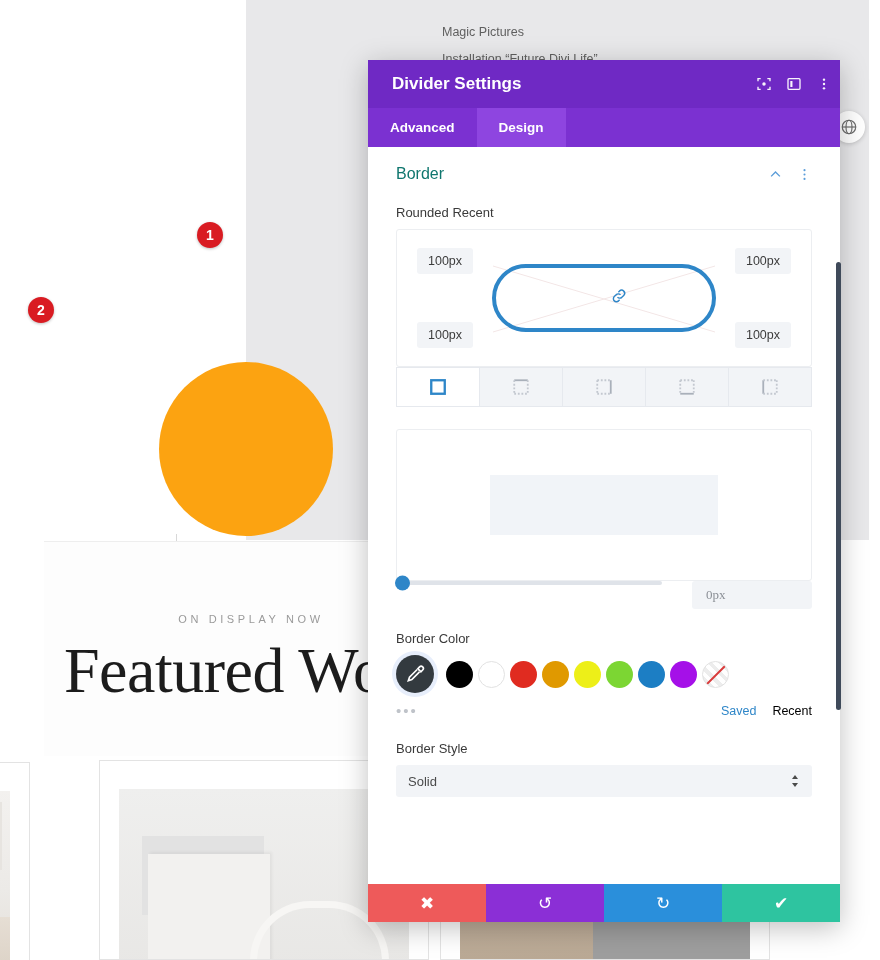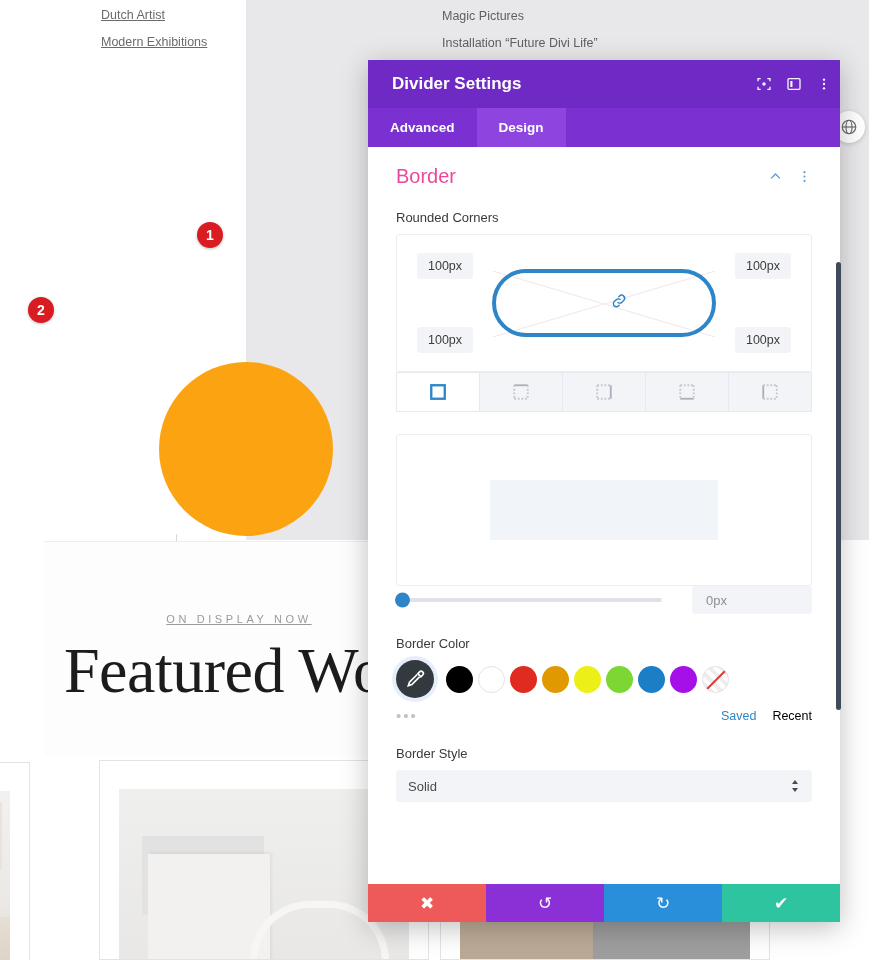--- a/index.html
+++ b/index.html
@@ -26,46 +26,45 @@
     background: #ffffff;
   }
 
   .bg-links {
     position: absolute; left: 101px; top: 2px;
     font-size: 12.5px; color: #6b6b6b; line-height: 27px;
   }
   .bg-links div { text-decoration: underline; }
 
   .bg-captions {
-    position: absolute; left: 442px; top: 3px;
+    position: absolute; left: 442px; top: 19px;
     font-size: 12.5px; color: #5f5f5f; line-height: 27px;
   }
 
   .orange-circle {
     position: absolute;
     left: 159px; top: 362px; width: 174px; height: 174px;
     border-radius: 50%; background: #FCA311;
   }
 
   .hero-block {
     position: absolute; left: 44px; top: 541px;
     width: 380px; height: 215px;
     background: #fdfdfd;
     border-top: 1px solid #eeeeee;
   }
   .hero-tick {
     position: absolute; left: 176px; top: 534px;
     width: 1px; height: 22px; background: #d8d8d8;
   }
   .eyebrow {
-    position: absolute; left: 0; top: 71px; width: 390px;
+    position: absolute; left: 12px; top: 71px; width: 390px;
     text-align: center;
     font-size: 11px; letter-spacing: 3.6px; color: #9a9a9a;
     font-family: "Liberation Sans", sans-serif;
-    text-decoration: underline;
   }
   .hero-title {
     position: absolute; left: 20px; top: 92px;
     font-family: "Liberation Serif", serif;
     font-size: 64px; color: #1c1c1c; white-space: nowrap;
     letter-spacing: -0.5px;
   }
 
   
   .gal-card {
@@ -157,21 +156,21 @@
 
   .m-body {
     flex: 1 1 auto; position: relative; overflow: hidden;
     background: #ffffff; padding: 0 28px;
   }
 
   .sec-head {
     display:flex; align-items:center; padding-top: 18px;
   }
   .sec-title {
-    font-size: 20px; color: #ec4899; flex: 1 1 auto;
+    font-size: 16px; color: #0f766e; flex: 1 1 auto;
   }
   .sec-ico { color:#5b9dd9; display:flex; align-items:center; margin-left:14px; }
 
   .field-label {
     font-size: 13px; color: #3a3a3a; margin: 22px 0 9px 0;
   }
 
   .corners-box {
     border: 1px solid #eceef1; border-radius: 3px;
     height: 138px; position: relative; background:#fff;
@@ -212,21 +211,21 @@
 
   .preview-box {
     border:1px solid #eceef1; border-radius:3px;
     height:152px; display:flex; align-items:center; justify-content:center;
     margin-top: 22px; background:#fff;
   }
   .preview-inner {
     width: 228px; height: 60px; background:#f1f4f8;
   }
 
-  .slider-row { display:flex; align-items:center; gap:0; }
+  .slider-row { display:flex; gap:0;font-family:Liberation Serif, serif; }
   .slider-track {
     flex: 1 1 auto; height: 4px; background:#dfe3e9; border-radius:2px;
     position:relative; margin-right: 30px;
   }
   .slider-thumb {
     position:absolute; left:-1px; top:50%; transform:translateY(-50%);
     width:15px; height:15px; border-radius:50%; background:#2e86c8;
   }
   .num-field {
     width:120px; height:28px; background:#f2f4f7; border-radius:3px;
@@ -285,24 +284,20 @@
   }
 </style>
 </head>
 <body>
 
 <div id="bg">
 
   <div class="bg-gray-panel"></div>
   <div class="bg-white-right"></div>
 
-  <div class="bg-links">
-    <div>Dutch Artist</div>
-    <div>Modern Exhibitions</div>
-  </div>
 
   <div class="bg-captions">
     <div>Magic Pictures</div>
     <div>Installation “Future Divi Life”</div>
   </div>
 
   <div class="orange-circle"></div>
 
   <div class="hero-tick"></div>
   <div class="hero-block">
@@ -383,21 +378,21 @@
       </div>
       <div class="sec-ico">
         <svg width="15" height="15" viewBox="0 0 24 24" fill="#5b9dd9">
           <circle cx="12" cy="5" r="1.7"></circle>
             <circle cx="12" cy="12" r="1.7"></circle>
             <circle cx="12" cy="19" r="1.7"></circle>
         </svg>
       </div>
     </div>
 
-    <div class="field-label">Rounded Corners</div>
+    <div class="field-label">Rounded Recent</div>
 
     <div class="corners-box">
       <svg class="diag" viewBox="0 0 414 138" preserveAspectRatio="none">
         <line x1="96" y1="36" x2="318" y2="102" stroke="#f3e6e6" stroke-width="1"></line>
         <line x1="96" y1="102" x2="318" y2="36" stroke="#f3e6e6" stroke-width="1"></line>
       </svg>
       <div class="pill"></div>
       <div class="link-ico">
         <svg width="18" height="18" viewBox="0 0 24 24" fill="none" stroke="#2e86c8" stroke-width="1.9">
           <path d="M10 13.5a4 4 0 0 0 5.7.3l2.6-2.6a4 4 0 1 0-5.7-5.7L11.2 7"></path>

